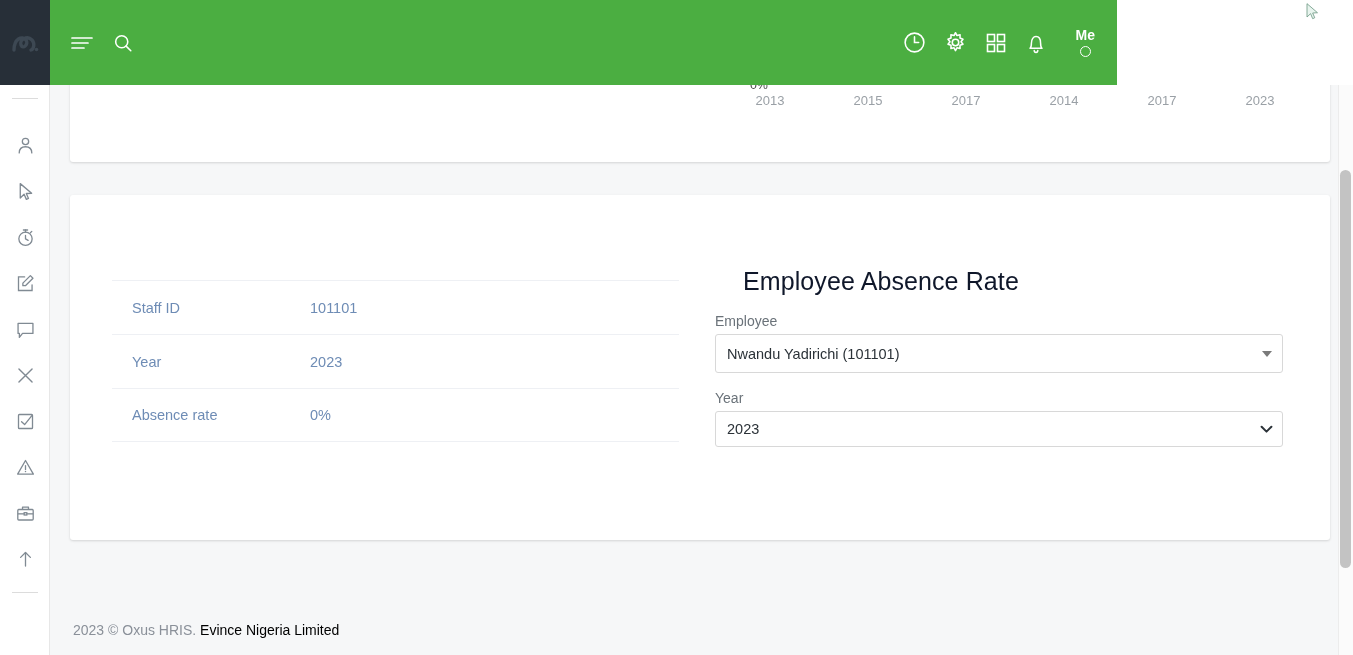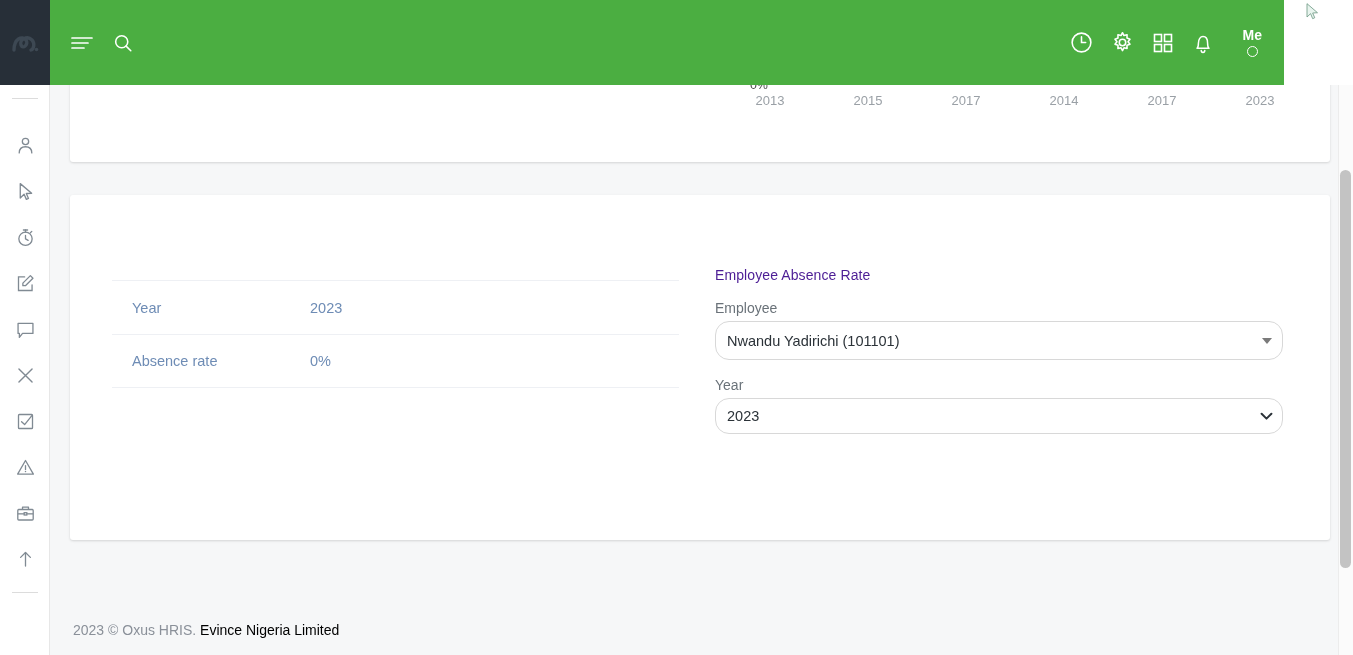--- a/index.html
+++ b/index.html
@@ -41,21 +41,21 @@
   }
   .rail-item svg { display:block; }
   .rail-bottom-divider {
     position: absolute; left: 12px; top: 592px;
     width: 26px; height: 1px; background: #dcdcdc;
   }
 
   
   .topbar {
     position: absolute; left: 50px; top: 0;
-    width: 1234px; height: 85px;
+    width: 1067px; height: 85px;
     background: #4bae41;
     z-index: 6;
   }
   .tb-left {
     position: absolute; left: 20px; top: 0; height: 85px;
     display: flex; align-items: center; gap: 18px;
   }
   .tb-btn { cursor: pointer; display:flex; align-items:center; justify-content:center; }
   .tb-right {
     position: absolute; right: 12px; top: 0; height: 85px;
@@ -131,36 +131,37 @@
     width: 198px; padding-left: 20px;
     font-size: 14.5px; color: #6e8cb5;
   }
   .mtable-val {
     font-size: 14.5px; color: #6e8cb5;
   }
 
   
   .mform { position: absolute; left: 645px; top: 72px; width: 570px; }
   .mform-title {
-    font-size: 14px; color: #4c1d95; font-weight: normal;
+    font-size: 25px; color: #0f172a; font-weight: normal;
     letter-spacing: 0.1px;
+    margin-left: 28px;
   }
   .mform-sub {
     margin-top: 8px;
     font-size: 14.5px; color: #707a83;
   }
   .field-label {
     margin-top: 17px; margin-bottom: 5px;
     font-size: 14px; color: #6a7279;
   }
   .select-box {
     position: relative;
     width: 568px; height: 36px;
     border: 1px solid #d8d8d8;
-    border-radius: 14px;
+    border-radius: 3px;
     background: #ffffff;
     display: flex; align-items: center;
     padding-left: 11px;
     font-size: 14.5px; color: #2b3238;
     cursor: pointer;
   }
   .select-box.s2 { height: 39px; }
   .sel-caret-tri {
     position: absolute; right: 10px; top: 50%;
     transform: translateY(-50%);
@@ -387,20 +388,24 @@
           <div class="chart-xlabel" style="left:1092px">2017</div>
           <div class="chart-xlabel" style="left:1190px">2023</div>
         </div>
       </div>
     </div>
 
     <div class="card" id="metric-card">
 
       <div class="mtable">
         <div class="mtable-row">
+          <div class="mtable-key">Staff ID</div>
+          <div class="mtable-val">101101</div>
+        </div>
+        <div class="mtable-row">
           <div class="mtable-key">Year</div>
           <div class="mtable-val">2023</div>
         </div>
         <div class="mtable-row">
           <div class="mtable-key">Absence rate</div>
           <div class="mtable-val">0%</div>
         </div>
       </div>
 
       <div class="mform">

